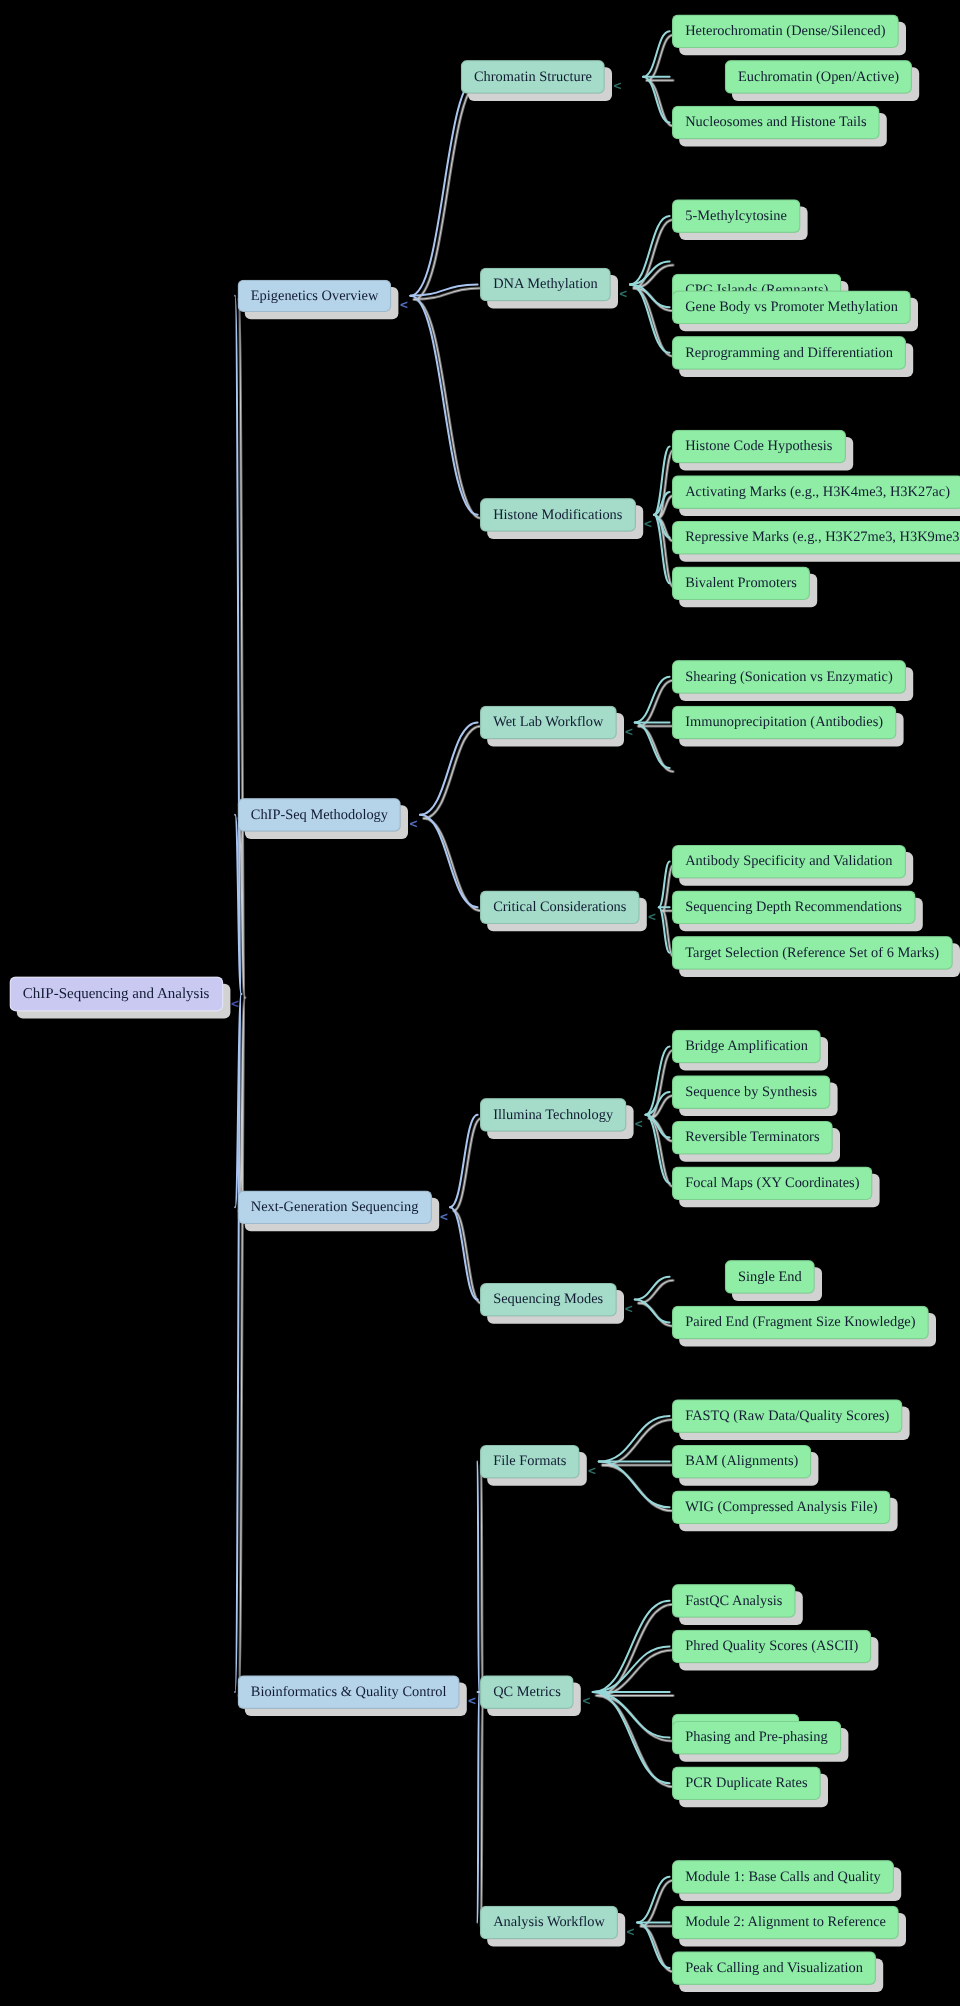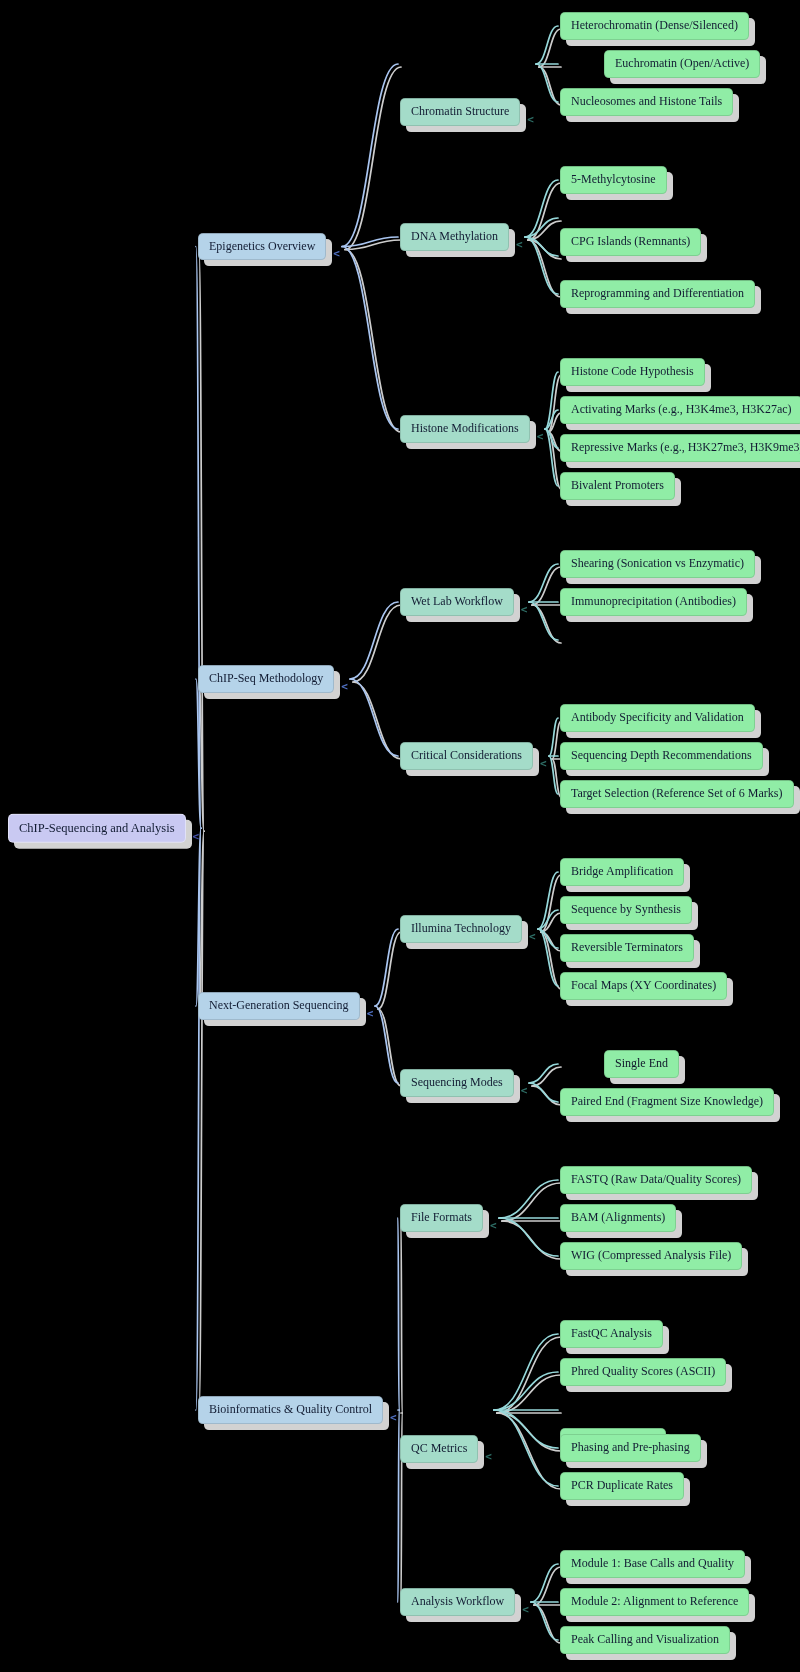--- a/index.html
+++ b/index.html
@@ -93,21 +93,21 @@
       <path d="M531,1602 C544.5,1602 544.5,1640 558,1640" fill="none" stroke="#96d8da" stroke-width="1.7" stroke-linecap="round"></path>
     </svg>
 <div class="node-wrap" style="left: 8px; top: 828.25px;">
       <div class="node-box lv0" style="background: rgb(201, 201, 242); color: rgb(18, 28, 51);">ChIP-Sequencing and Analysis</div>
       <span class="collapse" style="color: rgb(68, 80, 168);">&lt;</span>
     </div>
     <div class="node-wrap" style="left: 198px; top: 246.5px;">
       <div class="node-box lv1" style="background: rgb(181, 211, 233); color: rgb(18, 28, 51);">Epigenetics Overview</div>
       <span class="collapse" style="color: rgb(79, 111, 192);">&lt;</span>
     </div>
-    <div class="node-wrap" style="left: 400px; top: 64px; margin-top: 48px;">
+    <div class="node-wrap" style="left: 384px; top: 64px;">
       <div class="node-box lv2" style="background: rgb(164, 220, 201); color: rgb(18, 28, 51);">Chromatin Structure</div>
       <span class="collapse" style="color: rgb(46, 110, 102);">&lt;</span>
     </div>
     <div class="node-wrap" style="left: 560px; top: 26px;">
       <div class="node-box lv3" style="background: rgb(144, 237, 166); color: rgb(18, 28, 51);">Heterochromatin (Dense/Silenced)</div>
     </div>
     <div class="node-wrap" style="left: 560px; top: 64px; padding-left: 44px;">
       <div class="node-box lv3" style="background: rgb(144, 237, 166); color: rgb(18, 28, 51);">Euchromatin (Open/Active)</div>
     </div>
     <div class="node-wrap" style="left: 560px; top: 102px;">
@@ -116,20 +116,23 @@
     <div class="node-wrap" style="left: 400px; top: 237px;">
       <div class="node-box lv2" style="background: rgb(164, 220, 201); color: rgb(18, 28, 51);">DNA Methylation</div>
       <span class="collapse" style="color: rgb(46, 110, 102);">&lt;</span>
     </div>
     <div class="node-wrap" style="left: 560px; top: 180px;">
       <div class="node-box lv3" style="background: rgb(144, 237, 166); color: rgb(18, 28, 51);">5-Methylcytosine</div>
     </div>
     <div class="node-wrap" style="left: 560px; top: 218px; margin-top: 24px;">
       <div class="node-box lv3" style="background: rgb(144, 237, 166); color: rgb(18, 28, 51);">CPG Islands (Remnants)</div>
     </div>
+    <div class="node-wrap" style="left: 560px; top: 256px;">
+      <div class="node-box lv3" style="background: rgb(144, 237, 166); color: rgb(18, 28, 51);">Gene Body vs Promoter Methylation</div>
+    </div>
     <div class="node-wrap" style="left: 560px; top: 294px;">
       <div class="node-box lv3" style="background: rgb(144, 237, 166); color: rgb(18, 28, 51);">Reprogramming and Differentiation</div>
     </div>
     <div class="node-wrap" style="left: 400px; top: 429px;">
       <div class="node-box lv2" style="background: rgb(164, 220, 201); color: rgb(18, 28, 51);">Histone Modifications</div>
       <span class="collapse" style="color: rgb(46, 110, 102);">&lt;</span>
     </div>
     <div class="node-wrap" style="left: 560px; top: 372px;">
       <div class="node-box lv3" style="background: rgb(144, 237, 166); color: rgb(18, 28, 51);">Histone Code Hypothesis</div>
     </div>
@@ -209,21 +212,21 @@
     </div>
     <div class="node-wrap" style="left: 560px; top: 1180px;">
       <div class="node-box lv3" style="background: rgb(144, 237, 166); color: rgb(18, 28, 51);">FASTQ (Raw Data/Quality Scores)</div>
     </div>
     <div class="node-wrap" style="left: 560px; top: 1218px;">
       <div class="node-box lv3" style="background: rgb(144, 237, 166); color: rgb(18, 28, 51);">BAM (Alignments)</div>
     </div>
     <div class="node-wrap" style="left: 560px; top: 1256px;">
       <div class="node-box lv3" style="background: rgb(144, 237, 166); color: rgb(18, 28, 51);">WIG (Compressed Analysis File)</div>
     </div>
-    <div class="node-wrap" style="left: 400px; top: 1410px; margin-top: 39px;">
+    <div class="node-wrap" style="left: 400px; top: 1410px;">
       <div class="node-box lv2" style="background: rgb(164, 220, 201); color: rgb(18, 28, 51);">QC Metrics</div>
       <span class="collapse" style="color: rgb(46, 110, 102);">&lt;</span>
     </div>
     <div class="node-wrap" style="left: 560px; top: 1334px;">
       <div class="node-box lv3" style="background: rgb(144, 237, 166); color: rgb(18, 28, 51);">FastQC Analysis</div>
     </div>
     <div class="node-wrap" style="left: 560px; top: 1372px;">
       <div class="node-box lv3" style="background: rgb(144, 237, 166); color: rgb(18, 28, 51);">Phred Quality Scores (ASCII)</div>
     </div>
     <div class="node-wrap" style="left: 560px; top: 1410px; margin-top: 32px;">

